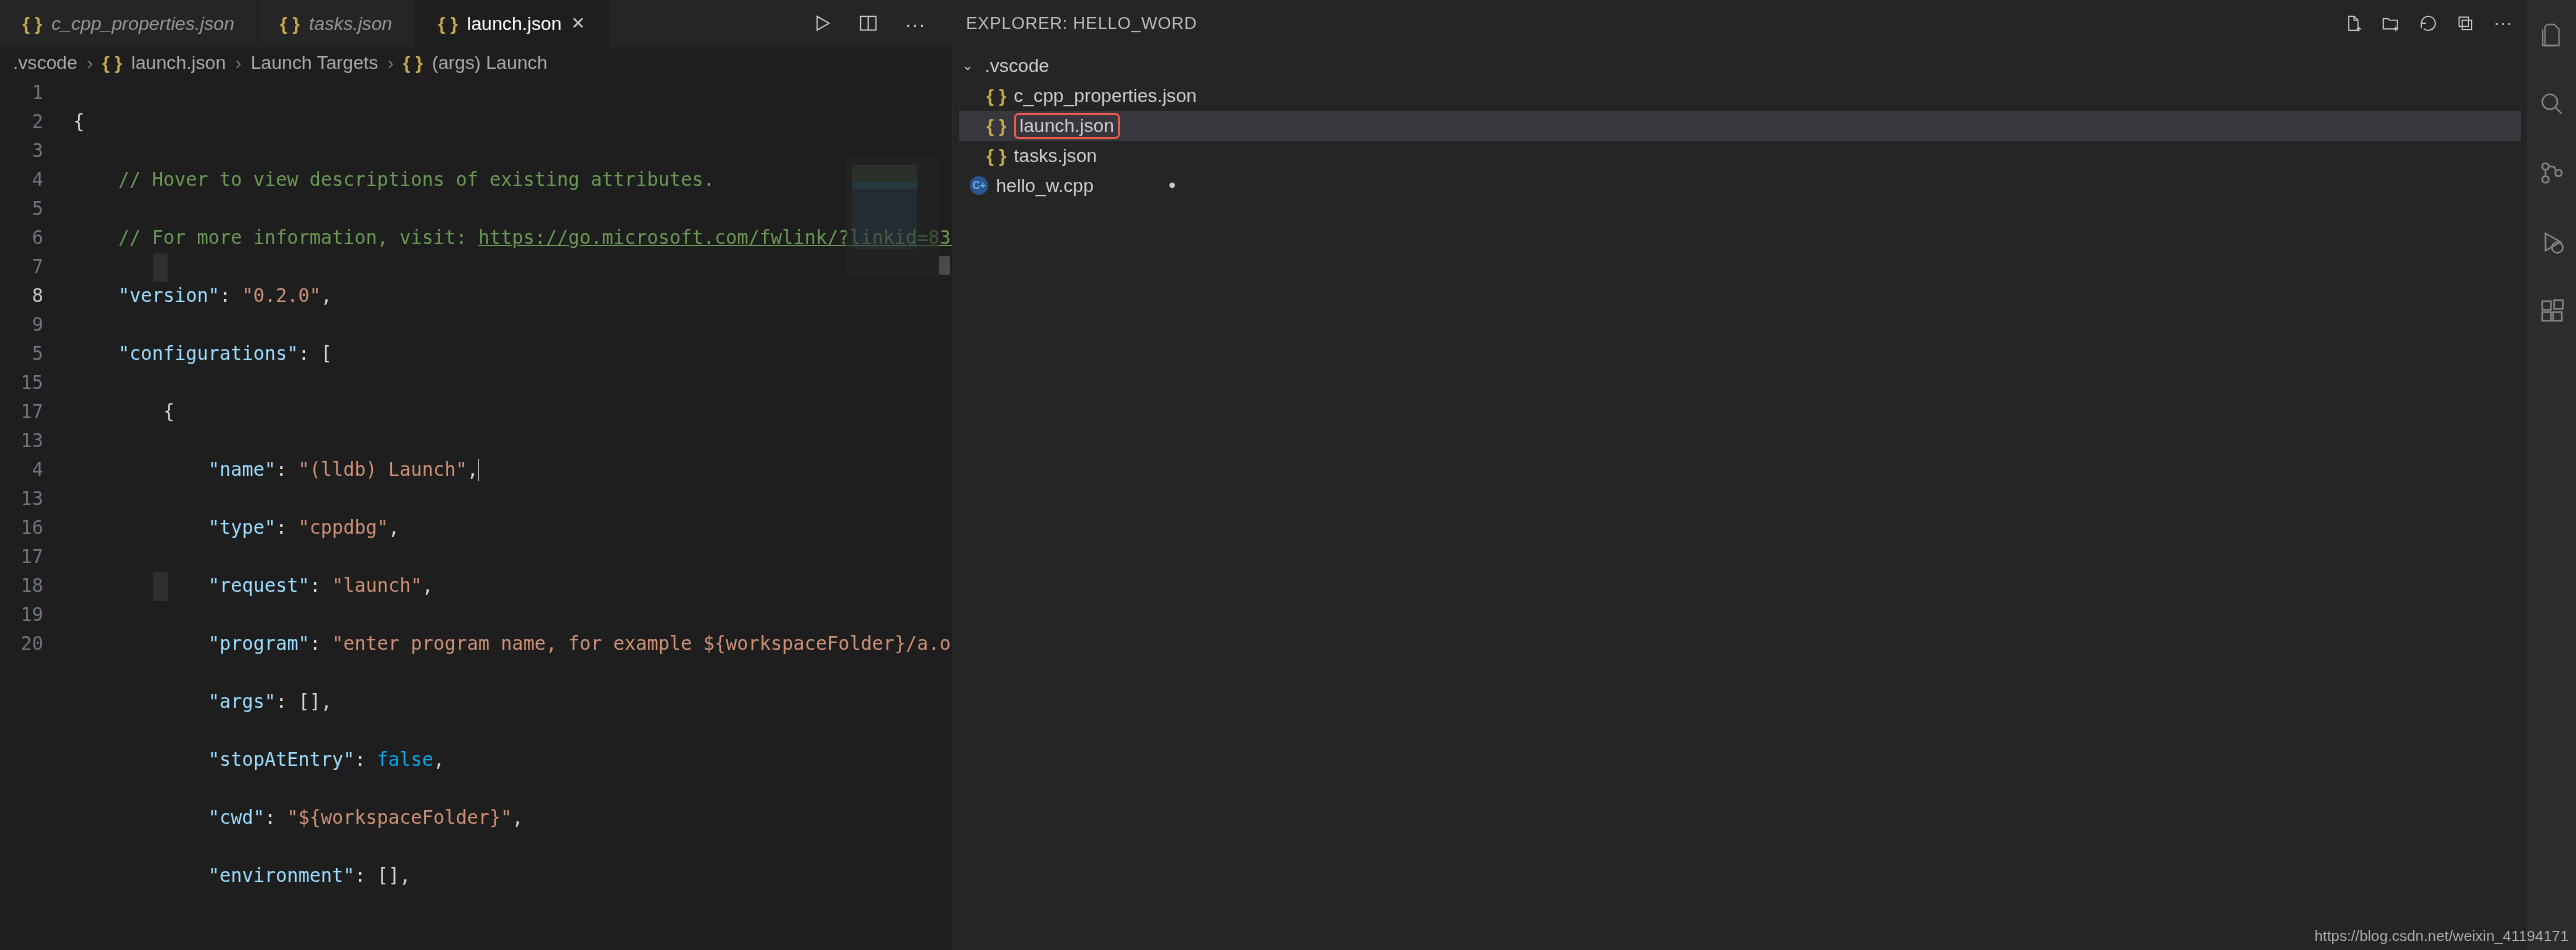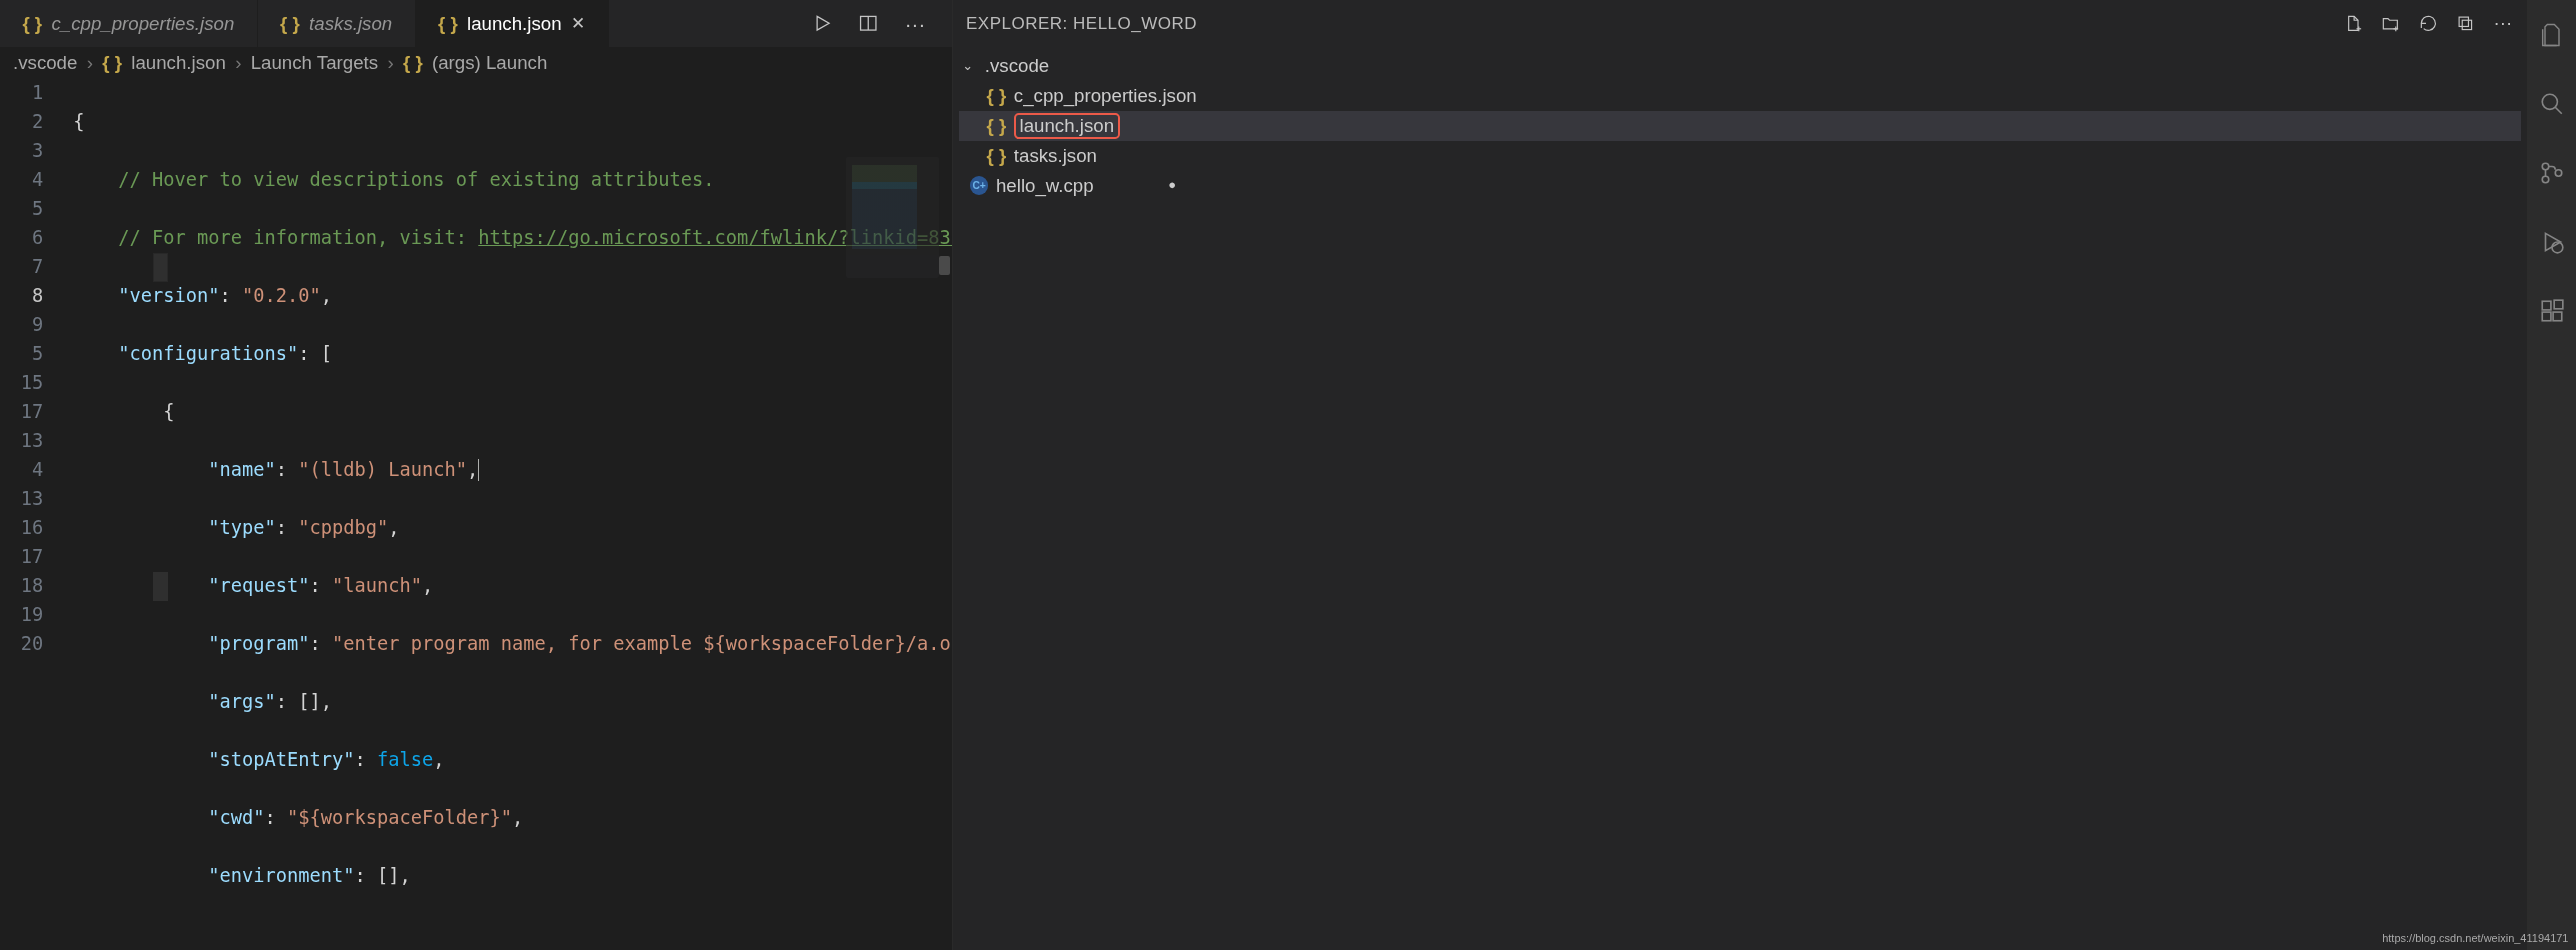--- a/index.html
+++ b/index.html
@@ -135,21 +135,21 @@
   flex-direction: column;
   align-items: center;
   gap: 26px;
   padding-top: 13px;
 }
 .activitybar .ab { width: 43px; height:43px; display:flex; align-items:center; justify-content:center; color:#858585; font-size:26px;}
 .watermark {
   position: fixed;
   right: 7.5px;
   bottom: 5.6px;
-  font-size: 11px;
+  font-size: 15px;
   color: #aaa;
 }
 .close-x { color:#c5c5c5; font-style:normal; font-size:17px;}
 </style>
 </head>
 <body>
 
 <div class="titlebar">
   <div class="traffic-lights">
     <div class="tl yellow"></div>

